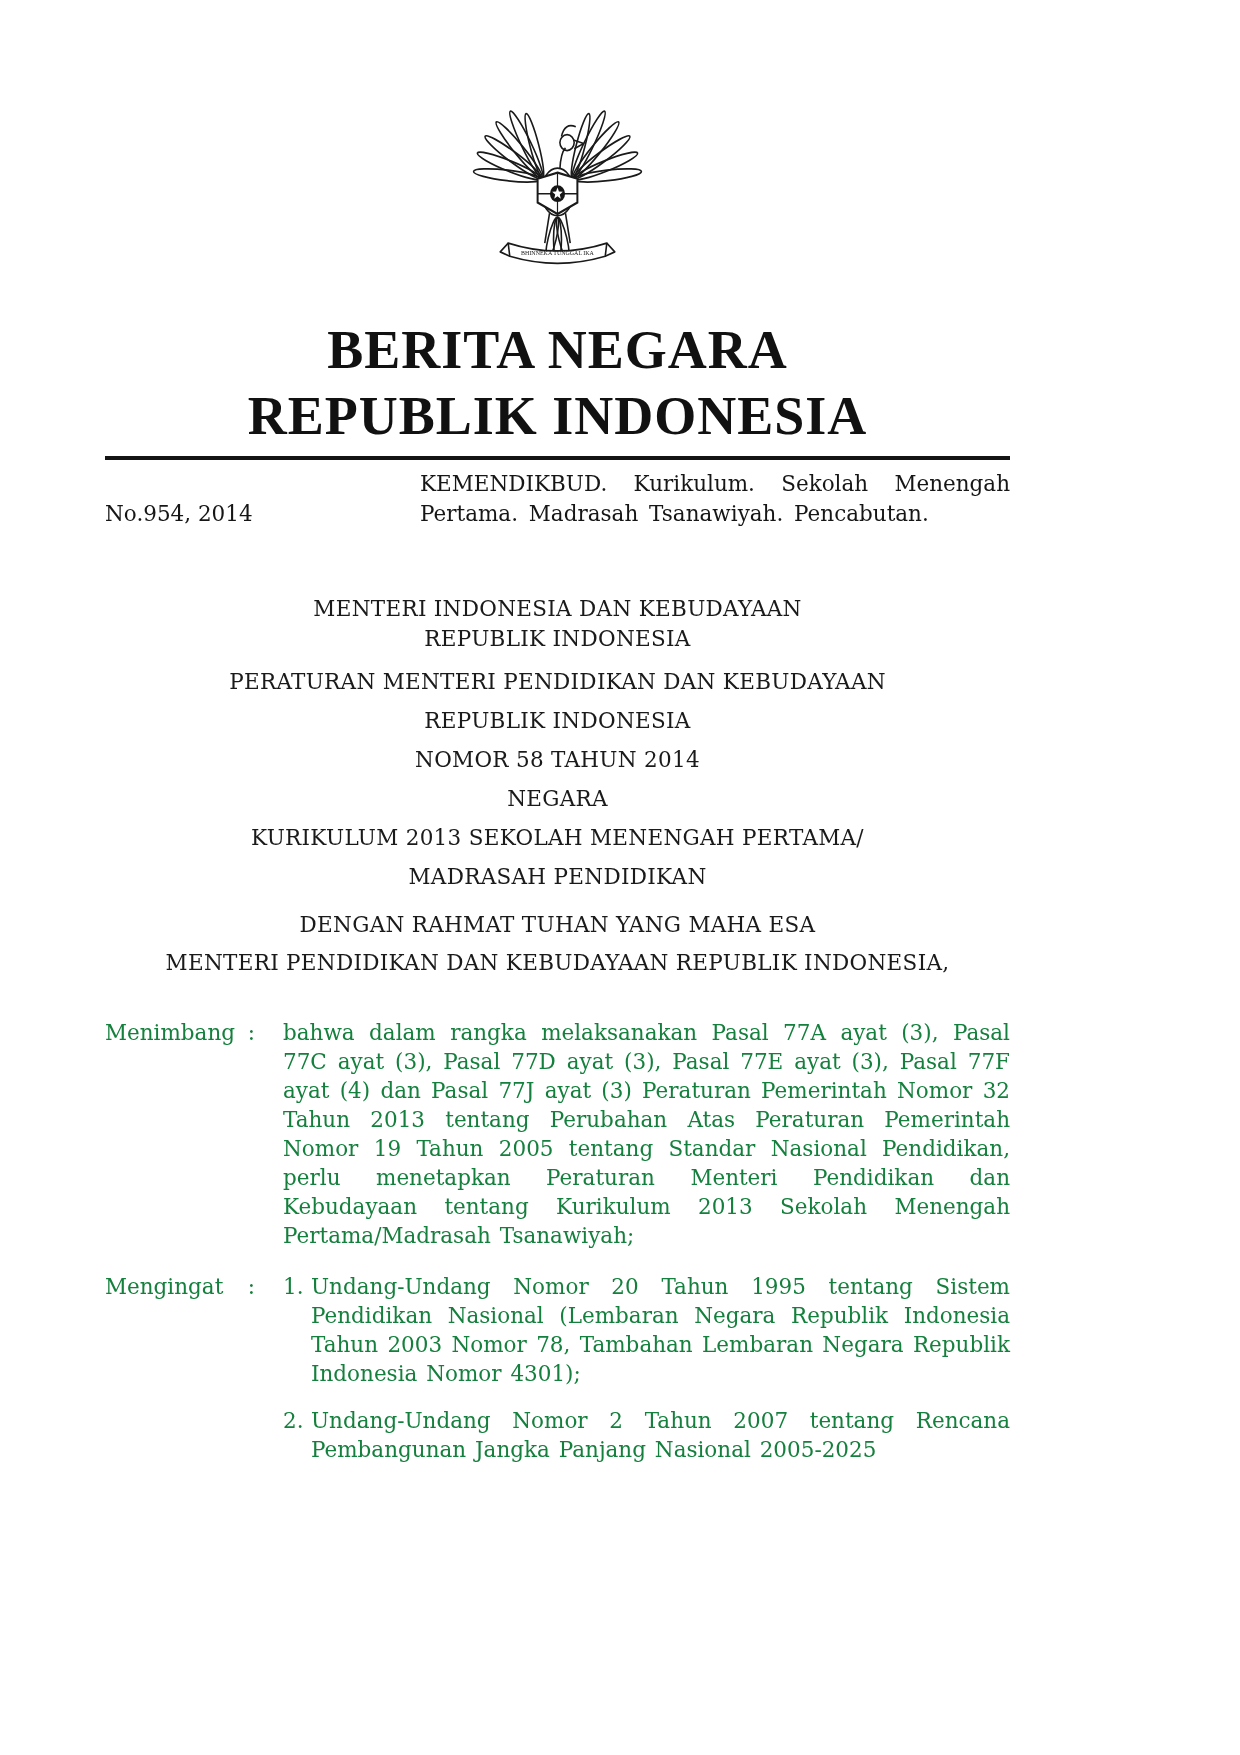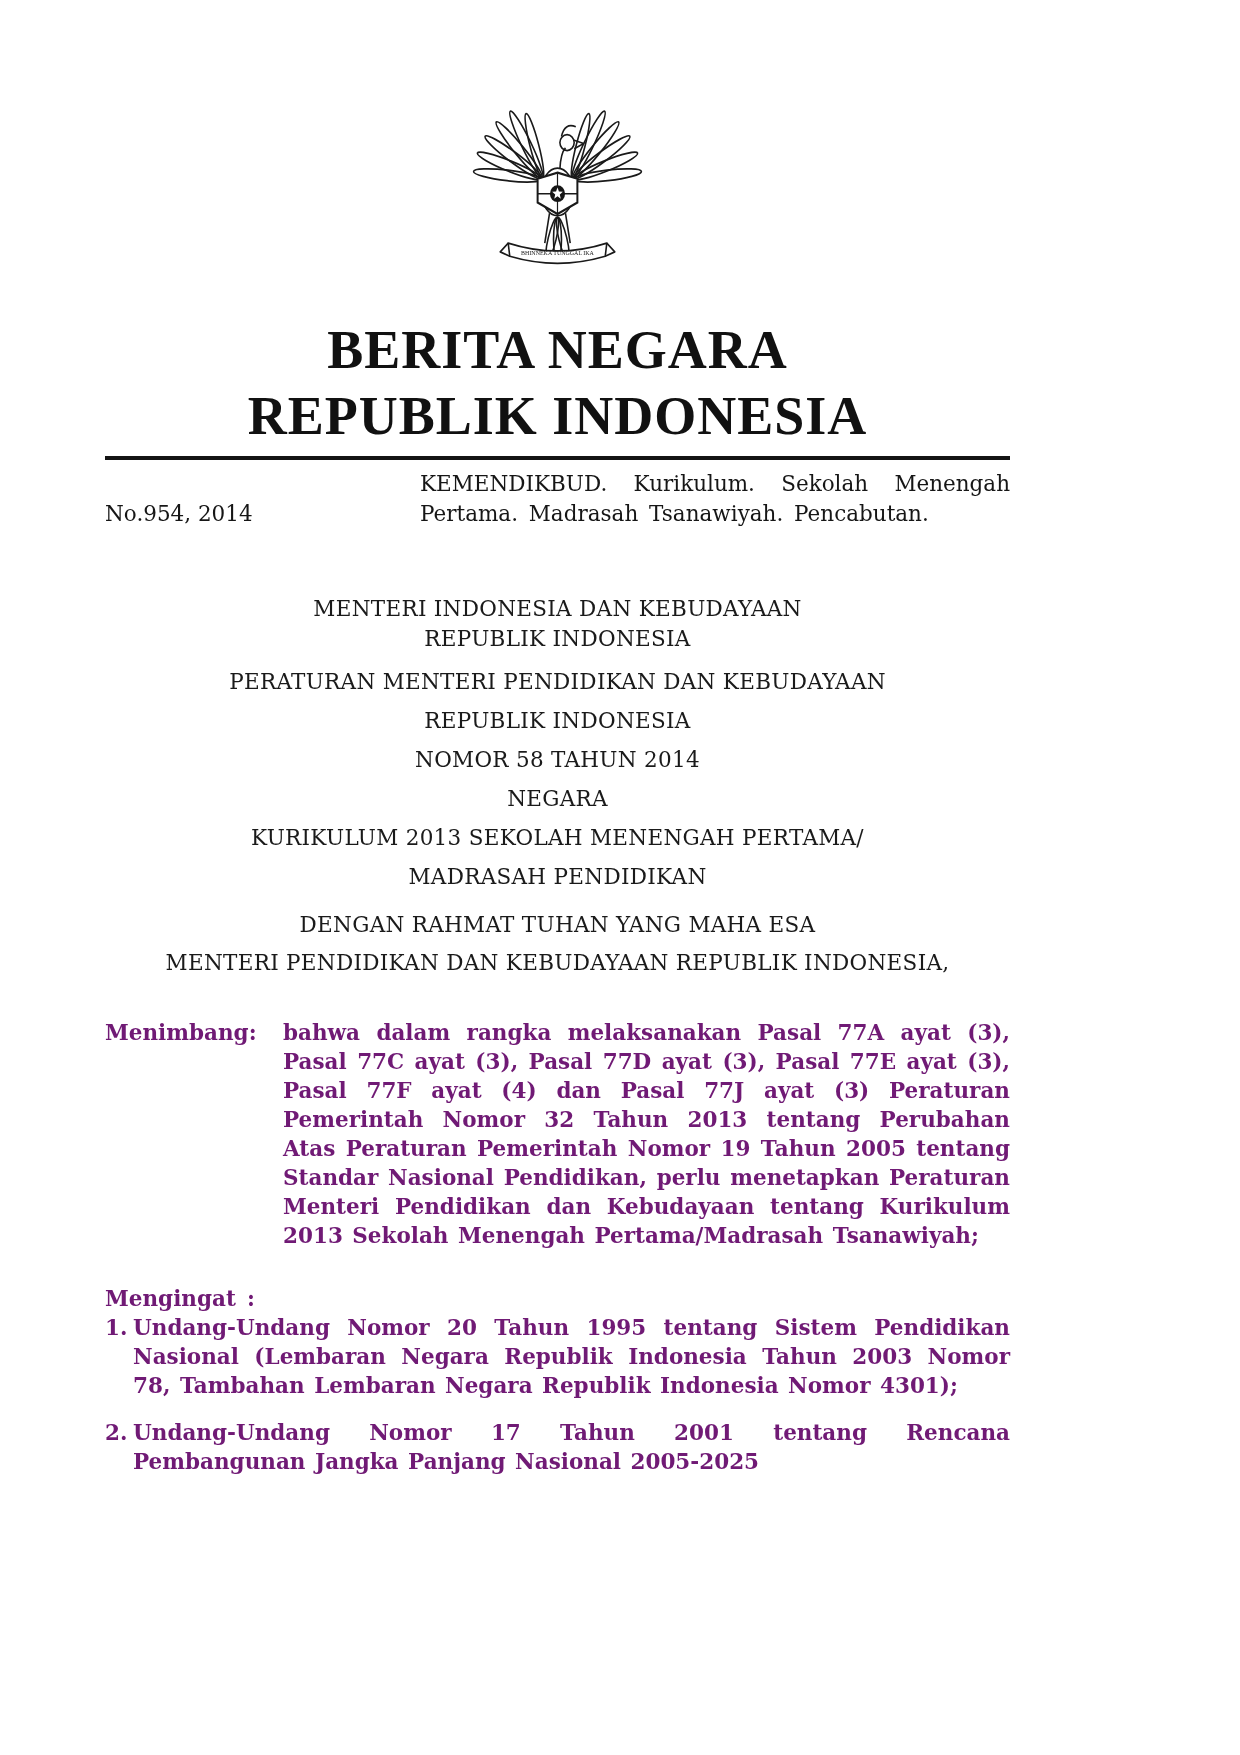--- a/index.html
+++ b/index.html
@@ -69,25 +69,24 @@
   }
   .hgroup div { line-height: 30px; }
   .hline { margin-top: 17px; line-height: 22px; }
   .hline.invocation { margin-top: 26px; }
   .hline.authority { margin-top: 16px; }
   
   .clause {
     display: flex;
     font-size: 21.5px;
     line-height: 29px;
-    color: #701a75;
-    font-weight: bold;
+    color: #15803d;
   }
   .clause.menimbang { margin-top: 44px; }
-  .clause.mengingat { margin-top: 34px; flex-direction: column; }
+  .clause.mengingat { margin-top: 22px; }
   .clause-label {
     width: 150px;
     display: flex;
     justify-content: space-between;
     flex-shrink: 0;
   }
   .clause-gap { width: 28px; flex-shrink: 0; }
   .clause-body {
     flex: 1;
     text-align: justify;
@@ -223,19 +222,19 @@
         <span>:</span>
       </div>
       <div class="clause-gap"></div>
       <div class="clause-body">
         <div class="m-item">
           <div class="m-num">1.</div>
           <div class="m-text">Undang-Undang Nomor 20 Tahun 1995 tentang Sistem Pendidikan Nasional (Lembaran Negara Republik Indonesia Tahun 2003 Nomor 78, Tambahan Lembaran Negara Republik Indonesia Nomor 4301);</div>
         </div>
         <div class="m-item">
           <div class="m-num">2.</div>
-          <div class="m-text">Undang-Undang Nomor 17 Tahun 2001 tentang Rencana Pembangunan Jangka Panjang Nasional 2005-2025</div>
+          <div class="m-text">Undang-Undang Nomor 2 Tahun 2007 tentang Rencana Pembangunan Jangka Panjang Nasional 2005-2025</div>
         </div>
       </div>
     </div>
 
   </div>
 </div>
 
 </body></html>

